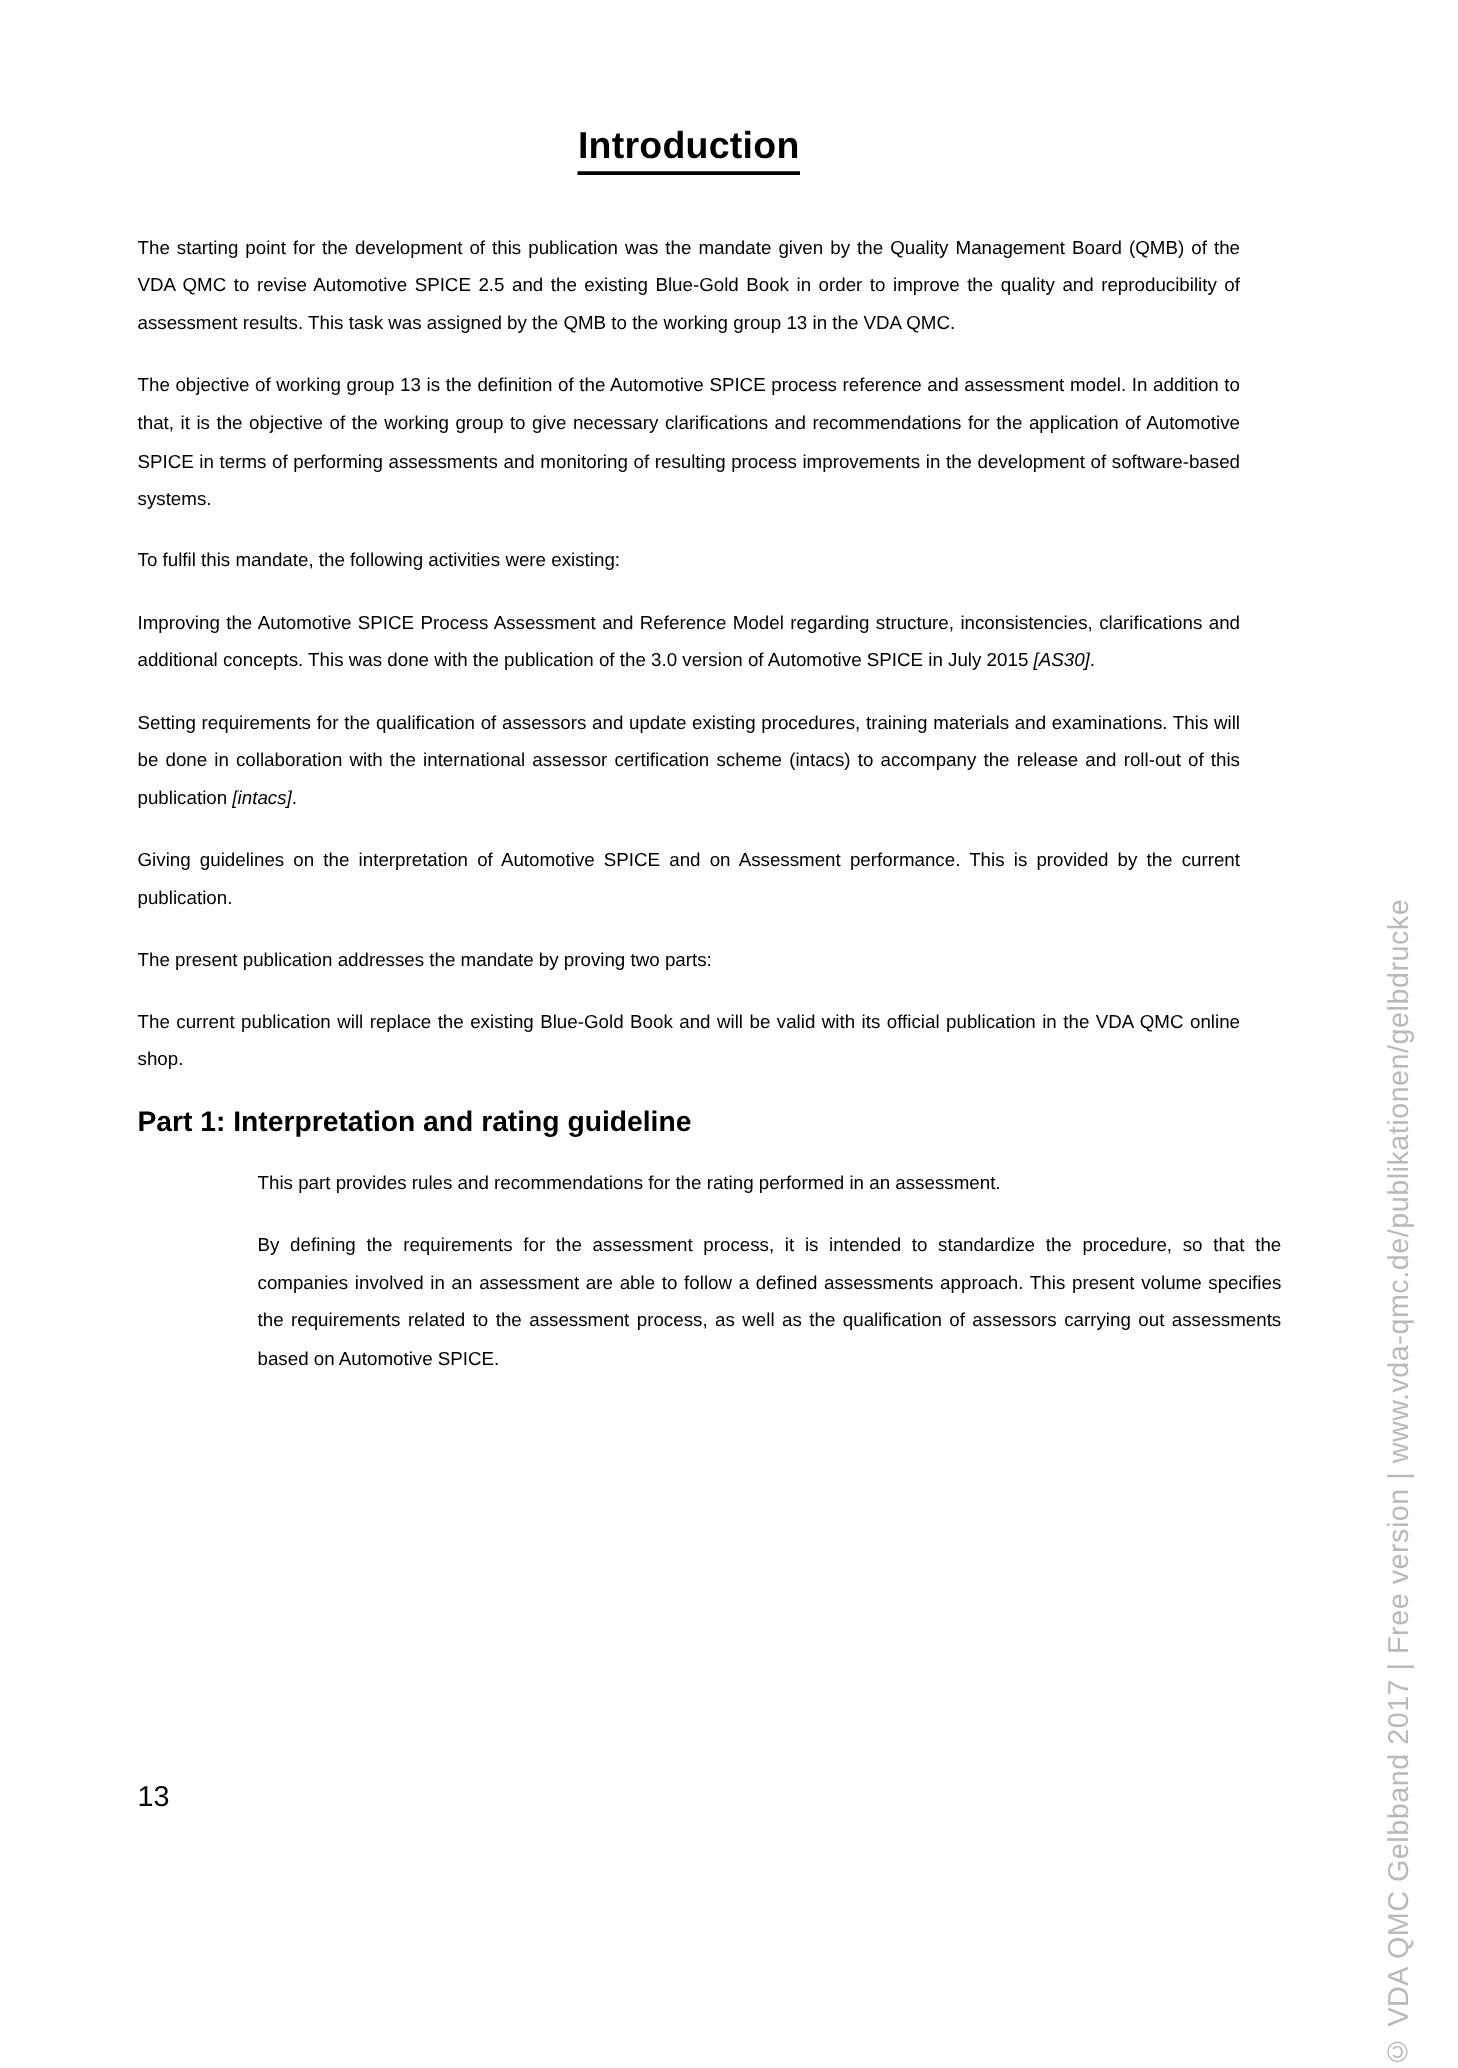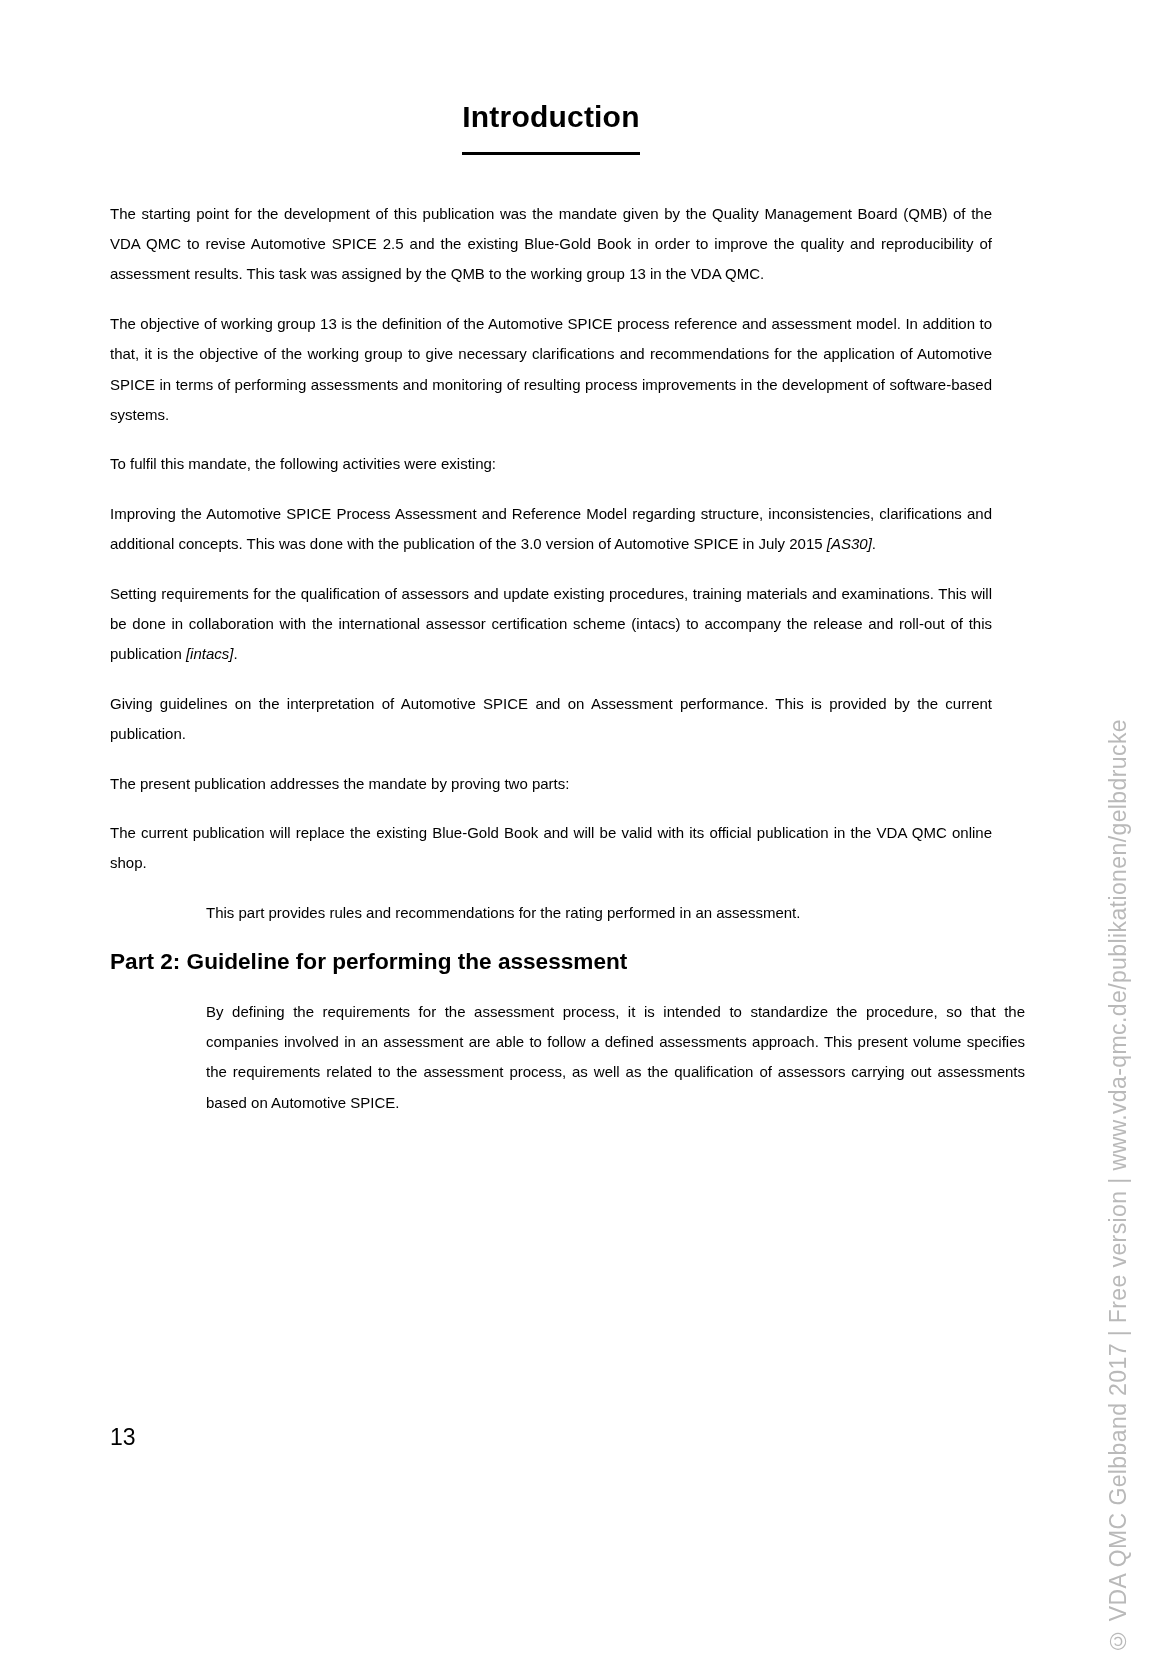--- a/index.html
+++ b/index.html
@@ -33,21 +33,21 @@
     text-align: center;
     font-size: 30px;
     font-weight: bold;
     letter-spacing: 0.2px;
     margin: 0 0 44px 0;
     line-height: 1.15;
   }
   .page-title span.t {
     display: inline-block;
     border-bottom: 3px solid #000;
-    padding-bottom: 17px;
+    padding-bottom: 2px;
   }
 
   p.para {
     font-size: 15px;
     line-height: 30.4px;
     margin: 0 0 19px 0;
     text-align: justify;
     text-justify: inter-word;
     hyphens: none;
   }
@@ -123,24 +123,24 @@
     <p class="para"><span>Improving the Automotive SPICE Process Assessment and Reference Model regarding structure, inconsistencies, clarifications and additional concepts. This was done with the publication of the 3.0 version of Automotive SPICE in July 2015 </span><span class="ital">[AS30]</span><span>.</span></p>
 
     <p class="para"><span>Setting requirements for the qualification of assessors and update existing procedures, training materials and examinations. This will be done in collaboration with the international assessor certification scheme (intacs) to accompany the release and roll-out of this publication </span><span class="ital">[intacs]</span><span>.</span></p>
 
     <p class="para">Giving guidelines on the interpretation of Automotive SPICE and on Assessment performance. This is provided by the current publication.</p>
 
     <p class="para last-ragged">The present publication addresses the mandate by proving two parts:</p>
 
     <p class="para">The current publication will replace the existing Blue-Gold Book and will be valid with its official publication in the VDA QMC online shop.</p>
 
+    <p class="part-head">Part 1: Interpretation and rating guideline</p>
 
     <p class="para indented">This part provides rules and recommendations for the rating performed in an assessment.</p>
 
-    <p class="part-head">Part 2: Guideline for performing the assessment</p>
 
     <p class="para indented">By defining the requirements for the assessment process, it is intended to standardize the procedure, so that the companies involved in an assessment are able to follow a defined assessments approach. This present volume specifies the requirements related to the assessment process, as well as the qualification of assessors carrying out assessments based on Automotive SPICE.</p>
 
   </div>
 
   <div class="page-number">13</div>
 
   <div class="side-watermark">
     <div class="vtext" style="color: rgb(185, 185, 185);">© VDA QMC Gelbband 2017  |  Free version  |  www.vda-qmc.de/publikationen/gelbdrucke</div>
   </div>

